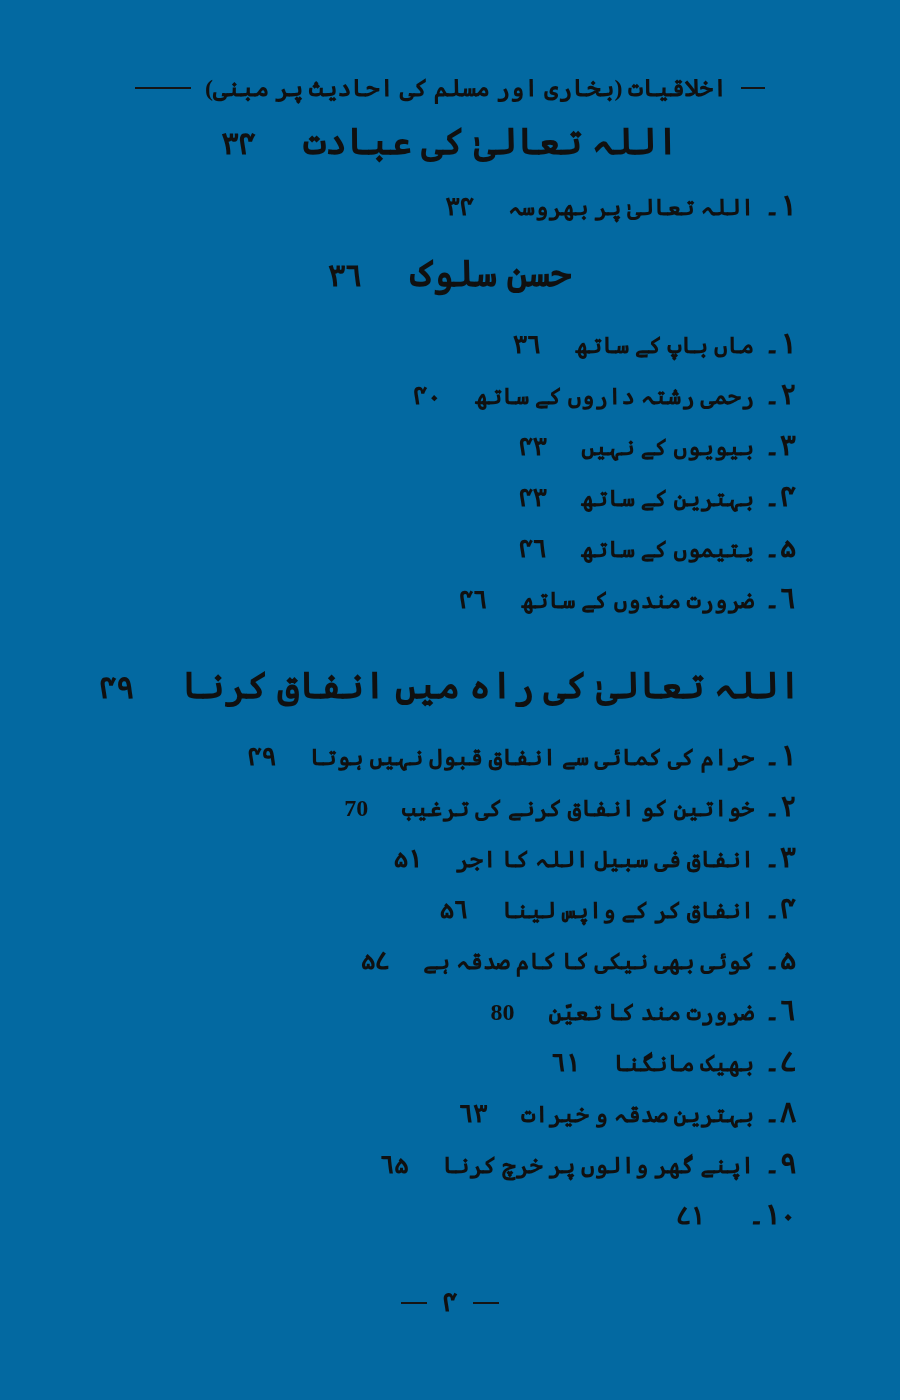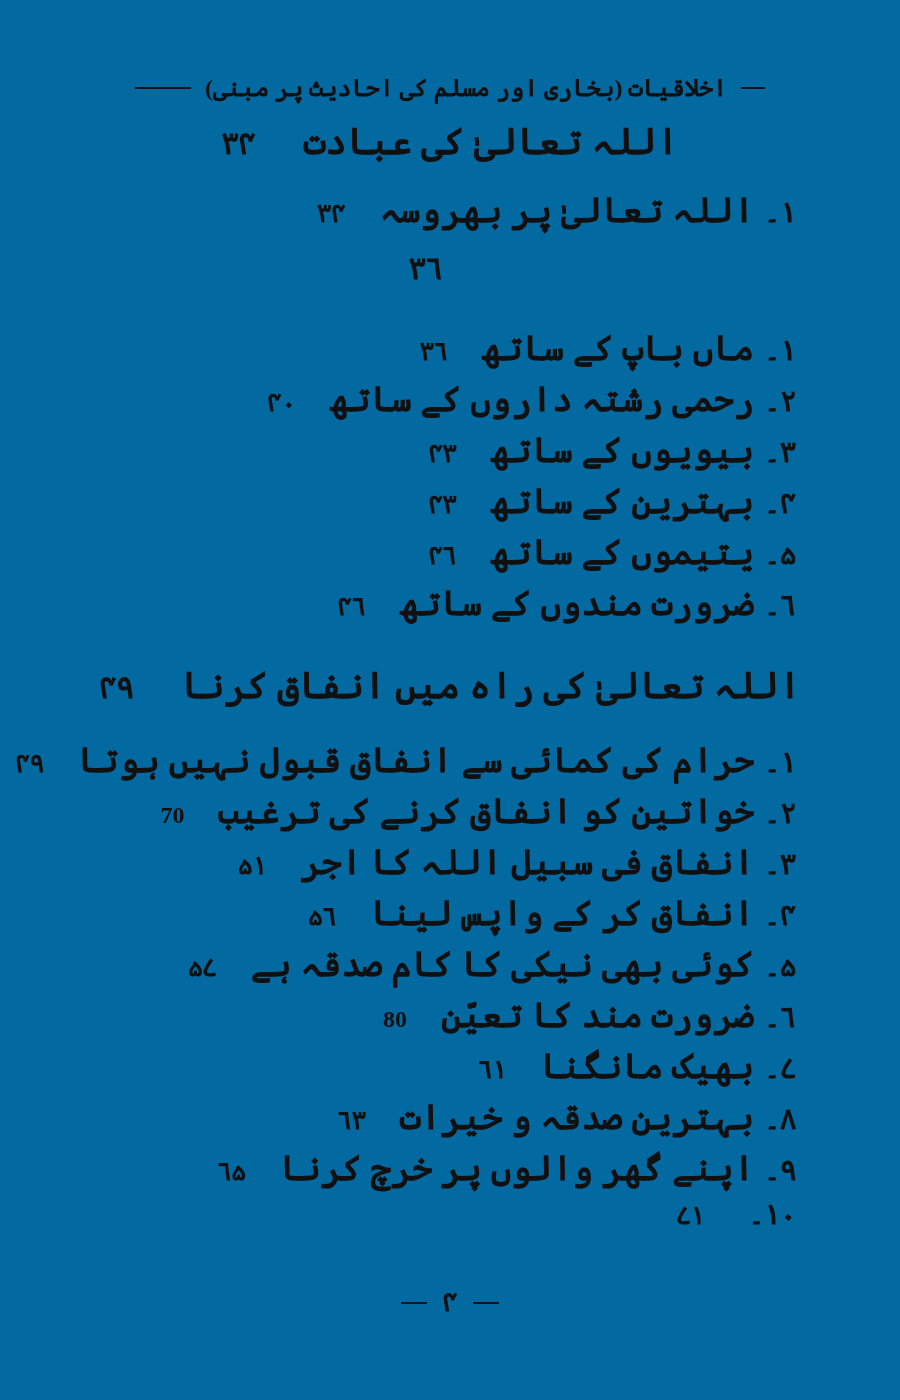--- a/index.html
+++ b/index.html
@@ -34,21 +34,21 @@
   .items { position:absolute; left:0; right:0; }
   .items-1 { top:190px; }
   .items-2 { top:328px; }
   .items-3 { top:740px; }
   .toc-item {
     height:51px; display:flex; direction:rtl; align-items:baseline;
     justify-content:flex-start; padding-left:40px; padding-right:104px;
     font-weight:bold;
   }
   .item-num  { font-size:27px; margin-left:10px; white-space:nowrap; }
-  .item-text { font-size:35px; white-space:nowrap; }
+  .item-text { font-size:23px; white-space:nowrap; }
   .item-page { font-size:24px; margin-right:34px; white-space:nowrap; }
 
   
   .page-footer {
     position:absolute; top:1288px; left:0; right:0;
     display:flex; align-items:center; justify-content:center; gap:16px;
   }
   .footer-rule { width:26px; height:2px; background:#151515; }
   .footer-num { font-size:25px; font-weight:bold; }
 </style>
@@ -69,36 +69,37 @@
   </div>
   <div class="items items-1">
     <div class="toc-item">
       <span class="item-num">۱۔</span>
       <span class="item-text">اللہ تعالیٰ پر بھروسہ</span>
       <span class="item-page">۳۴</span>
     </div>
   </div>
 
   <div class="section-heading sh2">
+    <span class="heading-text">حسن سلوک</span>
     <span class="heading-page">۳۶</span>
   </div>
   <div class="items items-2">
     <div class="toc-item">
       <span class="item-num">۱۔</span>
       <span class="item-text">ماں باپ کے ساتھ</span>
       <span class="item-page">۳۶</span>
     </div>
     <div class="toc-item">
       <span class="item-num">۲۔</span>
       <span class="item-text">رحمی رشتہ داروں کے ساتھ</span>
       <span class="item-page">۴۰</span>
     </div>
     <div class="toc-item">
       <span class="item-num">۳۔</span>
-      <span class="item-text">بیویوں کے ساتھ</span>
+      <span class="item-text">بیویوں کے نہیں</span>
       <span class="item-page">۴۳</span>
     </div>
     <div class="toc-item">
       <span class="item-num">۴۔</span>
       <span class="item-text">بہترین کے ساتھ</span>
       <span class="item-page">۴۳</span>
     </div>
     <div class="toc-item">
       <span class="item-num">۵۔</span>
       <span class="item-text">یتیموں کے ساتھ</span>

